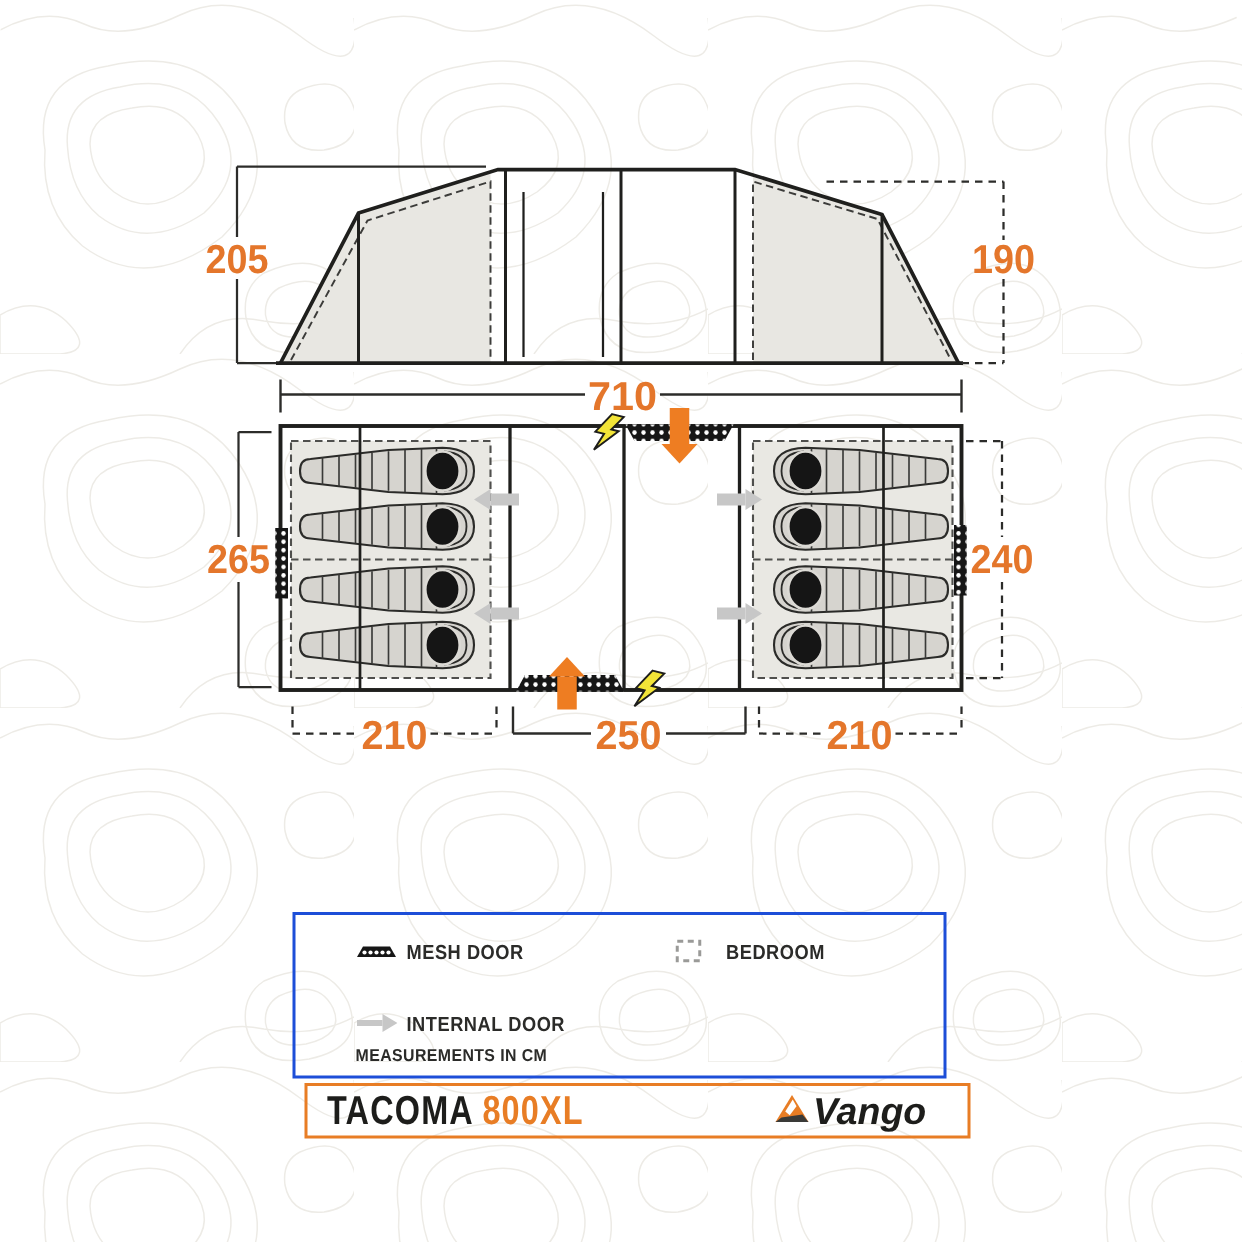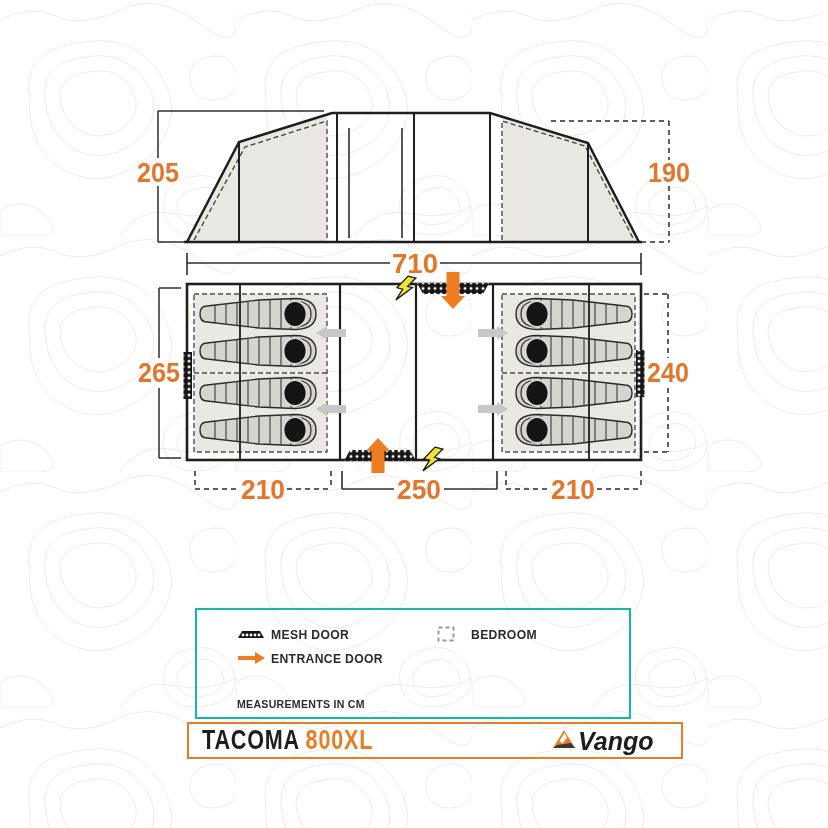--- a/index.html
+++ b/index.html
@@ -3,22 +3,22 @@
 <meta charset="utf-8">
 <style>
   html,body{margin:0;padding:0;background:#ffffff;}
   .canvas{position:relative;width:828px;height:828px;background:#ffffff;overflow:hidden;
           font-family:"Liberation Sans",sans-serif;border-radius:24px;}
   .bg-svg,.diagram-svg{position:absolute;left:0;top:0;}
   .bg-svg{z-index:0;}
   .diagram-svg{z-index:1;}
   .dim-text{font-family:"Liberation Sans",sans-serif;font-weight:bold;fill:#e4762b;}
   .legend-box{position:absolute;left:195px;top:608px;width:436px;height:111px;
-              border:2px solid #14b8a6;z-index:2;box-sizing:border-box;}
-  .title-bar{position:absolute;left:187px;top:722px;width:496px;height:37px;
+              border:2px solid #1d4ed8;z-index:2;box-sizing:border-box;}
+  .title-bar{position:absolute;left:203px;top:722px;width:444px;height:37px;
              border:2px solid #e87d25;z-index:2;box-sizing:border-box;
              display:flex;align-items:center;justify-content:space-between;padding:0 13px;}
   .lrow{position:absolute;display:flex;align-items:center;height:20px;}
   .licon{width:34px;display:flex;align-items:center;justify-content:flex-start;flex:none;}
   .llabel{display:inline-block;font-weight:bold;font-size:13.5px;color:#2b2b29;
           letter-spacing:.4px;white-space:nowrap;transform:scaleX(.9);transform-origin:0 50%;}
   .lnote{position:absolute;left:40px;top:88px;display:inline-block;font-weight:bold;
          font-size:11.5px;color:#2b2b29;letter-spacing:.3px;transform:scaleX(.92);
          transform-origin:0 50%;white-space:nowrap;}
   .title-text{display:inline-block;font-weight:bold;font-size:27px;letter-spacing:1px;
@@ -268,32 +268,32 @@
             <circle cx="6" cy="6" r="1.4"></circle>
               <circle cx="10" cy="6" r="1.4"></circle>
               <circle cx="14" cy="6" r="1.4"></circle>
             <circle cx="18" cy="6" r="1.4"></circle>
               <circle cx="22" cy="6" r="1.4"></circle>
           </g>
         </svg>
       </span>
       <span class="llabel">MESH DOOR</span>
     </div>
-    <div class="lrow" style="left:40px;top:38px;">
+    <div class="lrow" style="left:40px;top:62px;">
       <span class="licon">
         <svg width="28" height="14" viewBox="0 0 28 14">
-          <rect x="1" y="5" width="17" height="4" fill="#ee7d22"></rect>
-          <polygon points="18,1 18,13 28,7" fill="#ee7d22"></polygon>
+          <rect x="1" y="5" width="17" height="4" fill="#c7c7c7"></rect>
+          <polygon points="18,1 18,13 28,7" fill="#c7c7c7"></polygon>
         </svg>
       </span>
-      <span class="llabel">ENTRANCE DOOR</span>
+      <span class="llabel">INTERNAL DOOR</span>
     </div>
     <span class="lnote">MEASUREMENTS IN CM</span>
 
-    <div class="lrow" style="left:240px;top:14px;">
+    <div class="lrow" style="left:253px;top:14px;">
       <span class="licon">
         <svg width="20" height="17" viewBox="0 0 20 17">
           <rect x="1.5" y="1.5" width="15" height="13" fill="none" stroke="#9a9a98" stroke-width="2" stroke-dasharray="4,3"></rect>
         </svg>
       </span>
       <span class="llabel">BEDROOM</span>
     </div>
   </div>
 
   <div class="title-bar">

